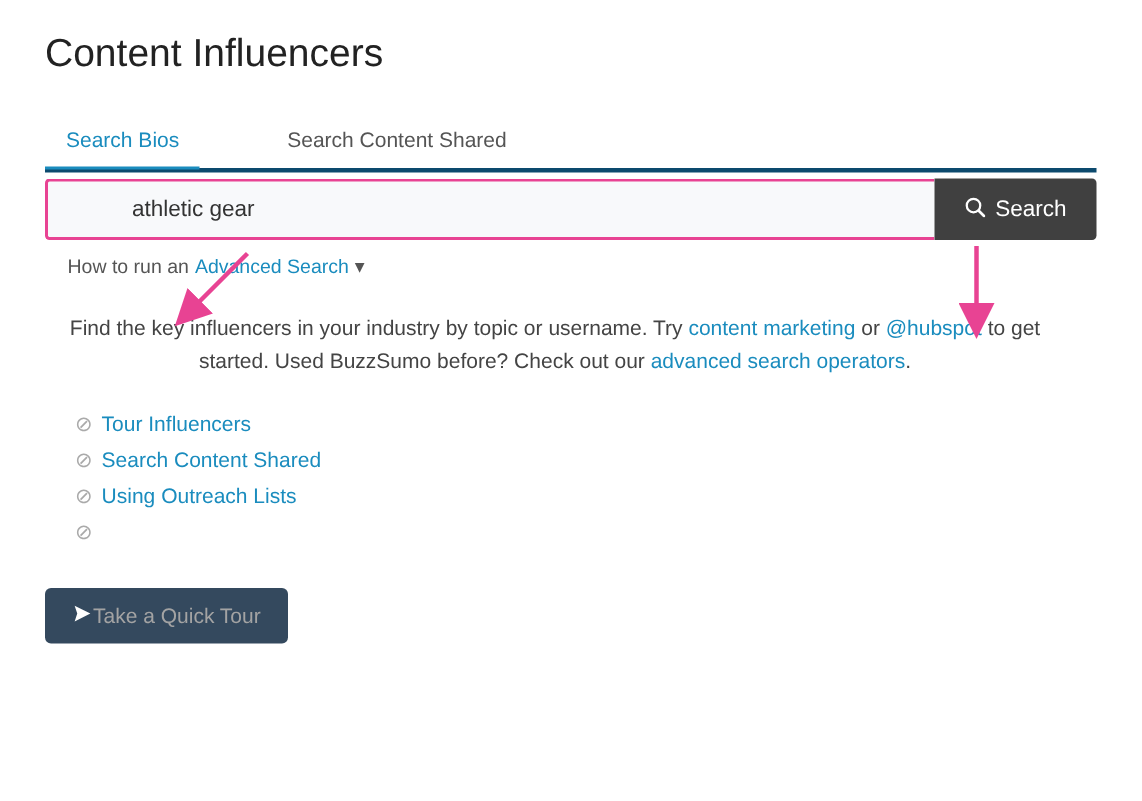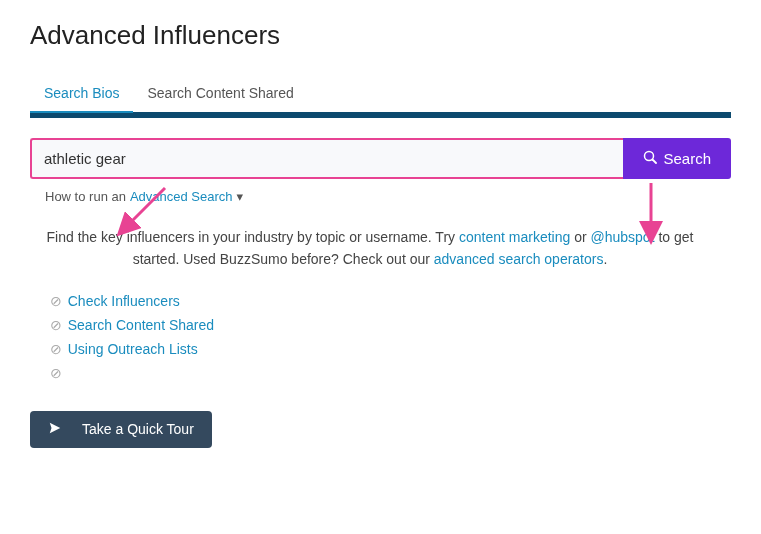--- a/index.html
+++ b/index.html
@@ -13,22 +13,23 @@
 
     [data-name="page-title"] {
       font-size: 26px;
       font-weight: 300;
       color: #222;
       margin-bottom: 24px;
     }
 
     [data-name="tabs-container"] {
       display: flex;
-      border-bottom: 6px solid #0c4a6e;
-      margin-bottom: 20px;
+      border-bottom: 3px solid #0c4a6e;
+      margin-bottom: 4px;
+      gap: 44px;
     }
 
     .tab {
       padding: 10px 14px;
       cursor: pointer;
       font-size: 14px;
       color: #555;
       border-bottom: 2px solid transparent;
       margin-bottom: -1px;
       text-decoration: none;
@@ -47,34 +48,35 @@
       gap: 0;
     }
 
     [data-name="search-input-wrapper"] {
       flex: 1;
       border: 2px solid #e84393;
       border-right: none;
       border-radius: 3px 0 0 3px;
       background: #f8f9fb;
       position: relative;
+      padding-left: 44px;
     }
 
     [data-name="search-input"] {
       width: 100%;
       padding: 10px 12px;
       font-size: 15px;
       border: none;
       background: transparent;
       outline: none;
       color: #333;
     }
 
     [data-name="search-button"] {
-      background: #6d28d9;
+      background: #404040;
       color: #fff;
       border: none;
       padding: 10px 20px;
       font-size: 15px;
       cursor: pointer;
       border-radius: 0 3px 3px 0;
       display: flex;
       align-items: center;
       gap: 6px;
       position: relative;
@@ -129,40 +131,40 @@
     }
 
     .help-icon {
       color: #aaa;
       font-size: 14px;
       display: inline-block;
     }
 
     [data-name="quick-tour-button"] {
       background: #34495e;
-      color: #ffffff;
+      color: #a3a3a3;
       border: none;
       padding: 10px 18px;
       border-radius: 4px;
       font-size: 14px;
       cursor: pointer;
       display: flex;
       align-items: center;
-      gap: 20px;
+      gap: 0;
       justify-content: flex-end;
     }
 
     .search-section {
       position: relative;
     }
   </style>
 </head>
 <body>
 
-<h1 data-name="page-title">Advanced Influencers</h1>
+<h1 data-name="page-title">Content Influencers</h1>
 
 <nav data-name="tabs-container">
   <a class="tab active" data-name="tab-search-bios" href="#">Search Bios</a>
   <a class="tab" data-name="tab-search-content-shared" href="#">Search Content Shared</a>
 </nav>
 
 <div class="search-section">
   <div data-name="search-row">
     <div data-name="search-input-wrapper">
       <input type="text" data-name="search-input" value="athletic gear" style="">
@@ -203,21 +205,21 @@
   <span data-name="chevron-down-icon">▾</span>
 </div>
 
 <p data-name="description-text">
   <span data-name="description-before">Find the key influencers in your industry by topic or username. Try </span><a href="#" data-name="content-marketing-link">content marketing</a><span data-name="description-middle"> or </span><a href="#" data-name="hubspot-link">@hubspot</a><span data-name="description-after1"> to get started. Used BuzzSumo before? Check out our </span><a href="#" data-name="advanced-operators-link">advanced search operators</a><span data-name="description-after2">.</span>
 </p>
 
 <ul data-name="help-links-list">
 <li data-name="help-link-item">
       <span class="help-icon" data-name="help-circle-icon">⊘</span>
-      <a href="#" data-name="help-link">Check Influencers</a>
+      <a href="#" data-name="help-link">Tour Influencers</a>
     </li>
     <li data-name="help-link-item">
       <span class="help-icon" data-name="help-circle-icon">⊘</span>
       <a href="#" data-name="help-link">Search Content Shared</a>
     </li>
     <li data-name="help-link-item">
       <span class="help-icon" data-name="help-circle-icon">⊘</span>
       <a href="#" data-name="help-link">Using Outreach Lists</a>
     </li>
     <li data-name="help-link-item">

